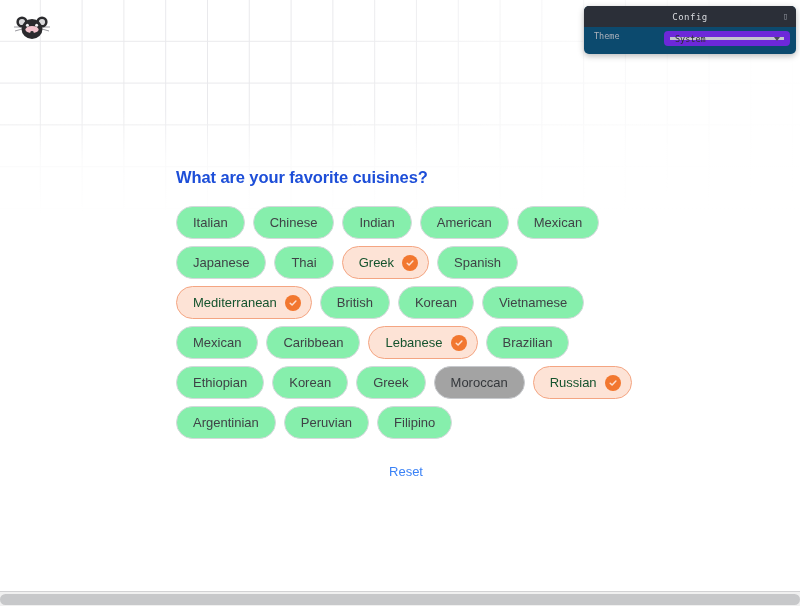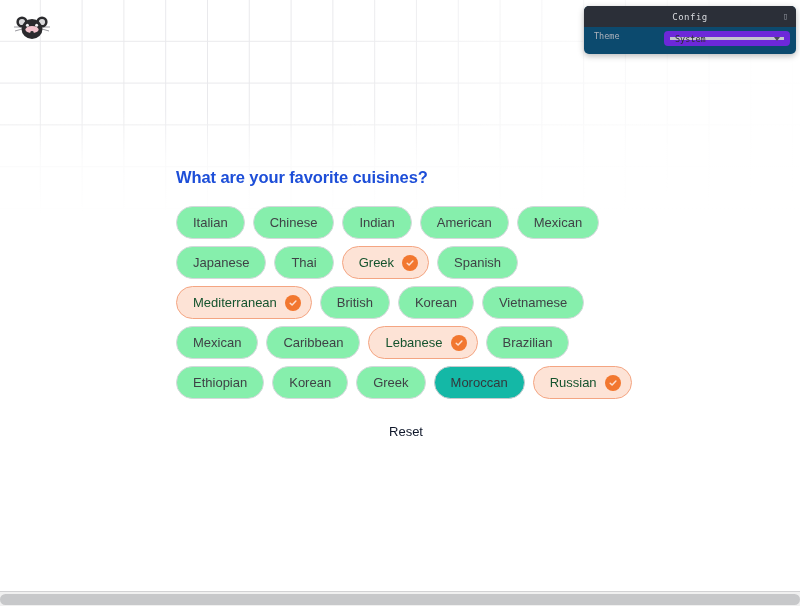--- a/index.html
+++ b/index.html
@@ -175,21 +175,21 @@
   }
 
   .chip.selected {
     background: #fde3d6;
     border-color: #f4a582;
     color: #14532d;
     padding-right: 10px;
   }
 
   .chip.hovered {
-    background: #14b8a6;
+    background: #a3a3a3;
     border-color: #c7c9cd;
     color: #34373b;
   }
 
   .chip-check {
     width: 16px;
     height: 16px;
     border-radius: 50%;
     background: #f2772f;
     display: inline-flex;
@@ -197,21 +197,21 @@
     justify-content: center;
     flex: 0 0 16px;
   }
   .chip-check svg { display: block; }
 
   #reset-button {
     display: block;
     margin: 21px auto 0 auto;
     background: none;
     border: none;
-    color: #0f172a;
+    color: #3b82f6;
     font-size: 13px;
     font-family: "Liberation Sans", sans-serif;
     cursor: pointer;
     padding: 4px 10px;
   }
 
   
   #h-scrollbar {
     position: absolute;
     left: 0;
@@ -372,19 +372,30 @@
         </button>
         <button class="chip selected">
           <span>Russian</span>
           <span class="chip-check">
             <svg width="10" height="10" viewBox="0 0 10 10">
               <path d="M2.2 5.2 L4.1 7.0 L7.9 3.1" fill="none" stroke="#fde0d0" stroke-width="1.5" stroke-linecap="round" stroke-linejoin="round"></path>
             </svg>
           </span>
         </button>
       </div>
+      <div class="chip-row">
+        <button class="chip">
+          <span>Argentinian</span>
+        </button>
+        <button class="chip">
+          <span>Peruvian</span>
+        </button>
+        <button class="chip">
+          <span>Filipino</span>
+        </button>
+      </div>
     </div>
   <button id="reset-button">Reset</button>
 </div>
 
 <div id="h-scrollbar">
   <div id="h-scrollbar-thumb"></div>
 </div>
 
 </body></html>

